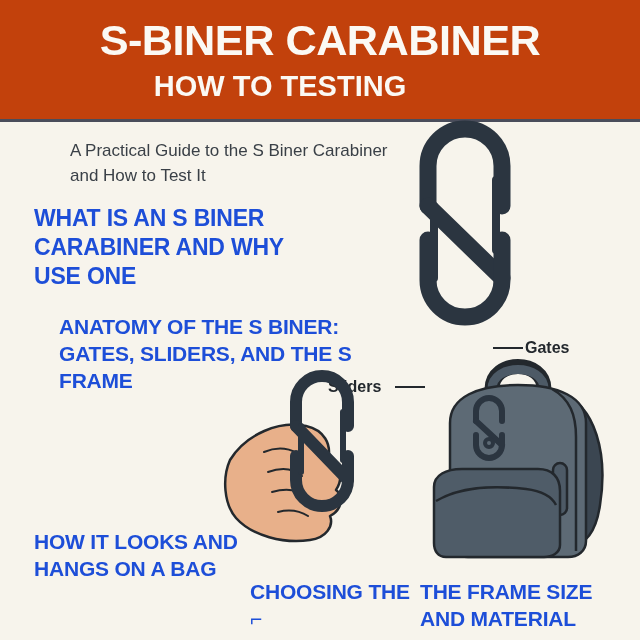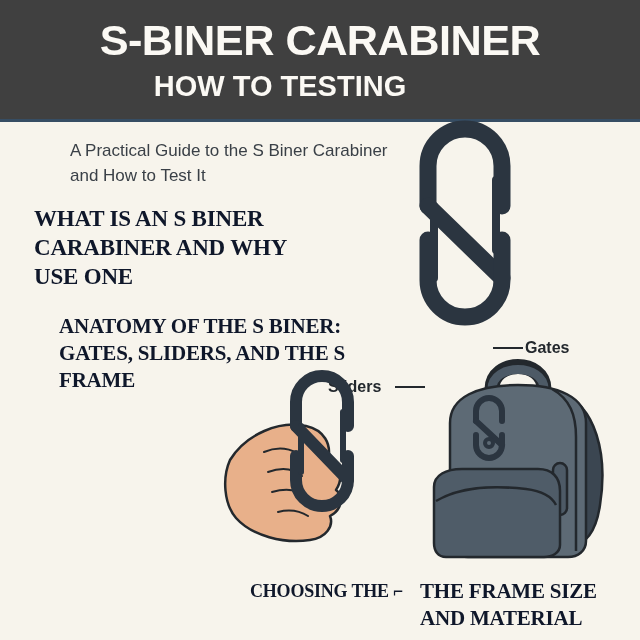--- a/index.html
+++ b/index.html
@@ -23,21 +23,21 @@
     overflow: hidden;
   }
 
   
   .header {
     position: absolute;
     left: 0;
     top: 0;
     width: 640px;
     height: 122px;
-    background: #404040;
+    background: #c2410c;
     box-sizing: border-box;
   }
   .header::after {
     content: "";
     position: absolute;
     left: 0;
     bottom: 0;
     width: 100%;
     height: 3px;
     background: #35506a;
@@ -79,24 +79,23 @@
     width: 330px;
     color: #3a4047;
     font-size: 17px;
     line-height: 25px;
     font-weight: normal;
   }
 
   
   .heading {
     position: absolute;
-    color: #0f172a;
+    color: #1d4ed8;
     font-weight: bold;
     letter-spacing: -0.2px;
-    font-family: Liberation Serif, serif;
   }
   .heading-1 {
     left: 34px;
     top: 204px;
     width: 280px;
     font-size: 23px;
     line-height: 29px;
   }
   .heading-2 {
     left: 34px;
@@ -117,21 +116,21 @@
     left: 34px;
     top: 528px;
     width: 230px;
     font-size: 21px;
     line-height: 27px;
   }
   .heading-5 {
     left: 250px;
     top: 578px;
     width: 160px;
-    font-size: 18px;
+    font-size: 21px;
     line-height: 27px;
   }
   .heading-6 {
     left: 420px;
     top: 578px;
     width: 215px;
     font-size: 21px;
     line-height: 27px;
   }
 
@@ -183,20 +182,21 @@
     <div class="header-subtitle">HOW TO TESTING</div>
   </div>
 
   <div class="intro">A Practical Guide to the S Biner Carabiner and How to Test It</div>
 
   <div class="heading heading-1">WHAT IS AN S BINER CARABINER AND WHY USE ONE</div>
 
   <div class="heading heading-2">ANATOMY OF THE S BINER: GATES, SLIDERS, AND THE S FRAME</div>
 
 
+  <div class="heading heading-4">HOW IT LOOKS AND HANGS ON A BAG</div>
 
   <div class="heading heading-5">CHOOSING THE ⌐</div>
 
   <div class="heading heading-6">THE FRAME SIZE AND MATERIAL</div>
 
   <div class="diagram">
 
     <svg width="330" height="200" viewBox="0 0 330 200">
       <g fill="none" stroke="#2b3540" stroke-linecap="round" stroke-linejoin="round">
 

